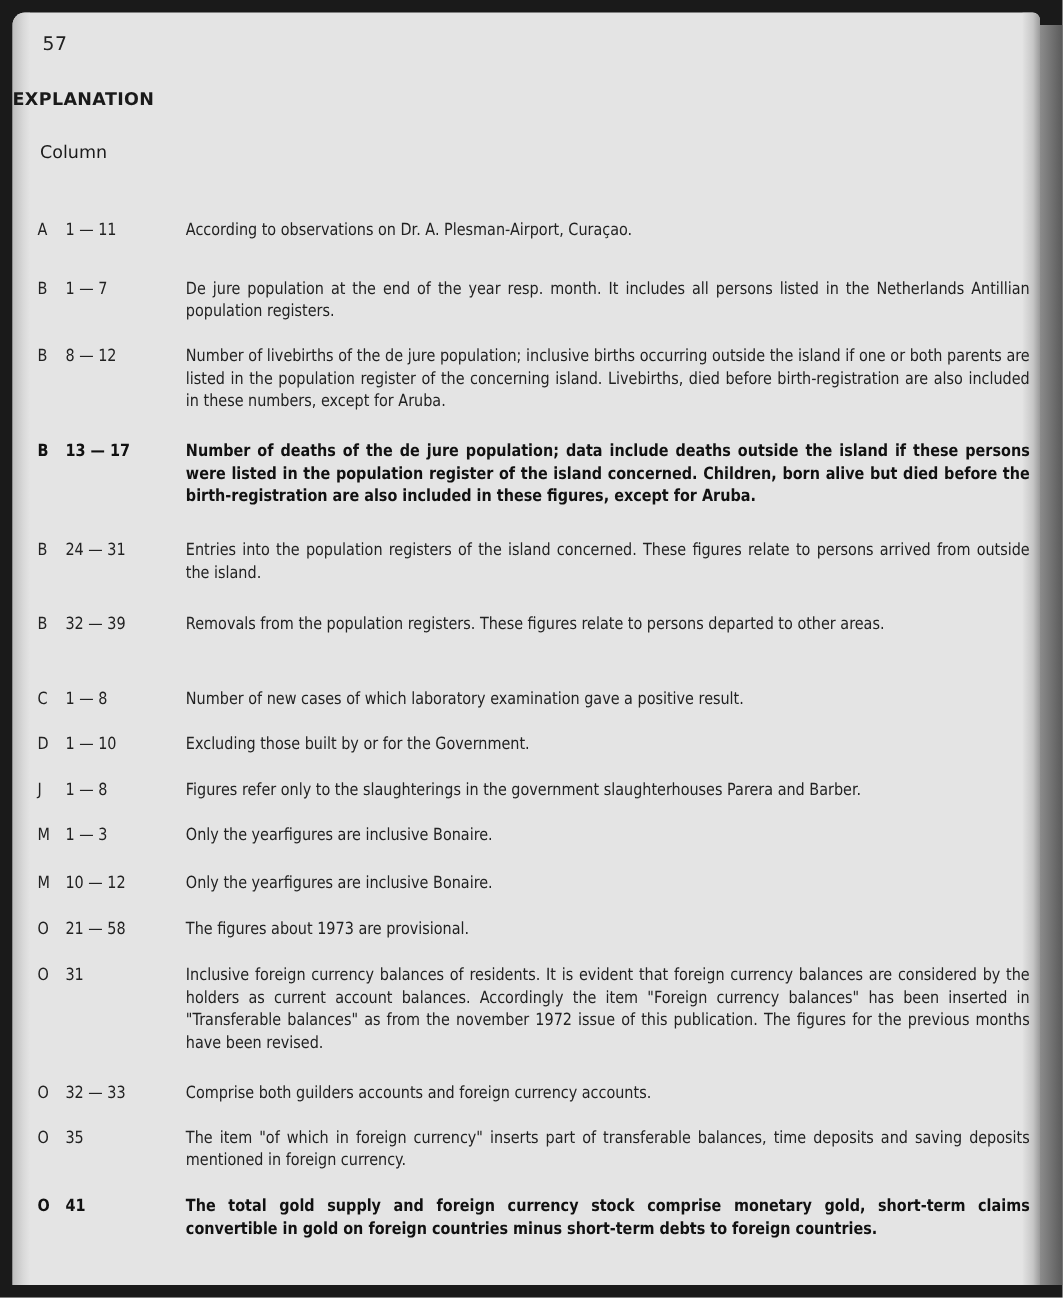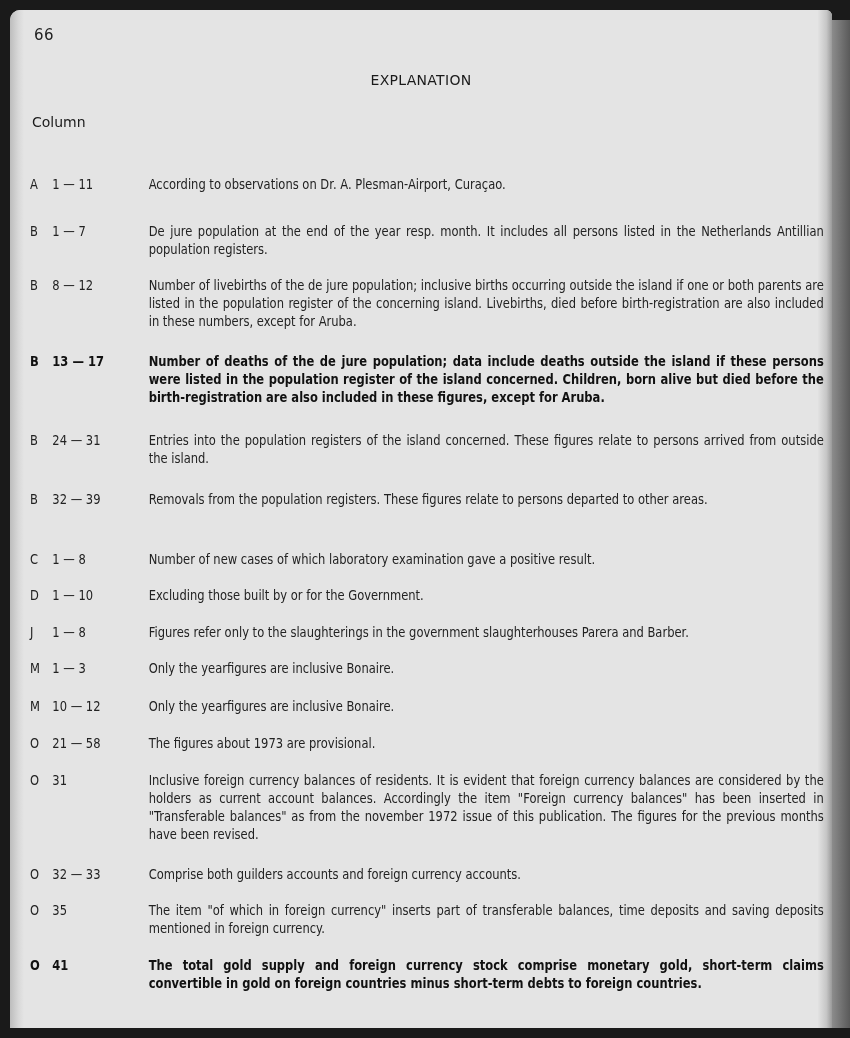--- a/index.html
+++ b/index.html
@@ -25,22 +25,22 @@
   }
   .spine {
     position:absolute; left:832px; top:20px; width:18px; height:1008px;
     background:linear-gradient(to right,#8c8c8c,#5a5a5a);
   }
   .page-number {
     position:absolute; left:24px; top:16px;
     font-size:15px; color:#222; letter-spacing:0.5px;
   }
   .title {
-    position:absolute; left:0; right:0; top:62px; text-align:center;
-    font-size:14px; font-weight:normal; color:#1a1a1a; letter-spacing:0.3px;
+    position:absolute; left:0; right:0; top:62px; 
+    font-size:14px; font-weight:bold; color:#1a1a1a; letter-spacing:0.3px;
   }
   .column-header {
     position:absolute; left:22px; top:104px;
     font-size:14px; font-weight:normal; color:#1a1a1a;
   }
   .entry {
     position:absolute; left:20px; width:790px;
     font-size:13.4px; line-height:18px; color:#222;
     transform:scaleX(0.86); transform-origin:left top;
   }
@@ -58,21 +58,21 @@
   .entry.bold { color:#111; font-weight:bold; }
 </style>
 </head>
 <body>
 
 <div class="spine"></div>
 <div class="page">
   <div class="page-edge-left"></div>
   <div class="page-edge-right"></div>
 
-  <div class="page-number">66</div>
+  <div class="page-number">57</div>
   <div class="title">EXPLANATION</div>
   <div class="column-header">Column</div>
 
   <div class="entry" style="top:166px">
     <span class="code">A</span>
     <span class="range">1 — 11</span>
     <div class="desc">According to observations on Dr. A. Plesman-Airport, Curaçao.</div>
   </div>
 
   <div class="entry" style="top:213px">

